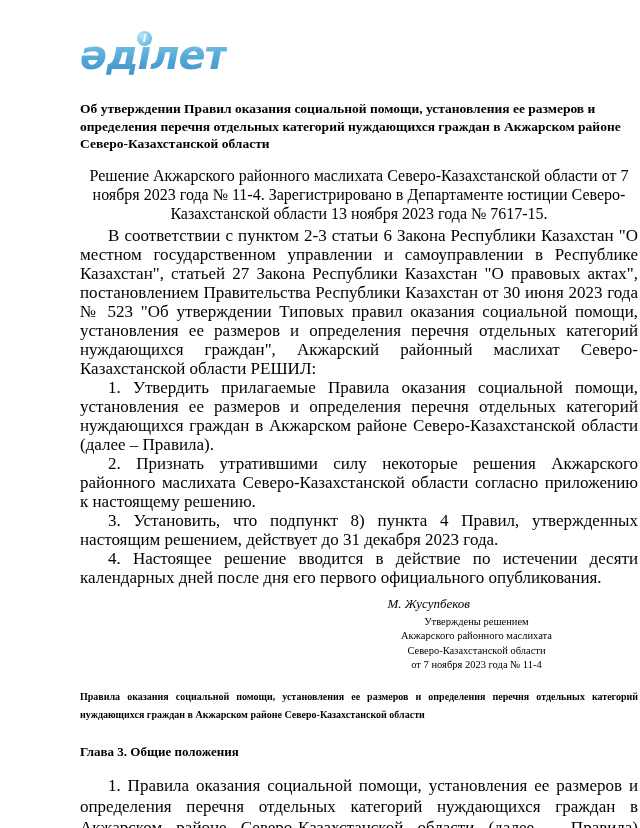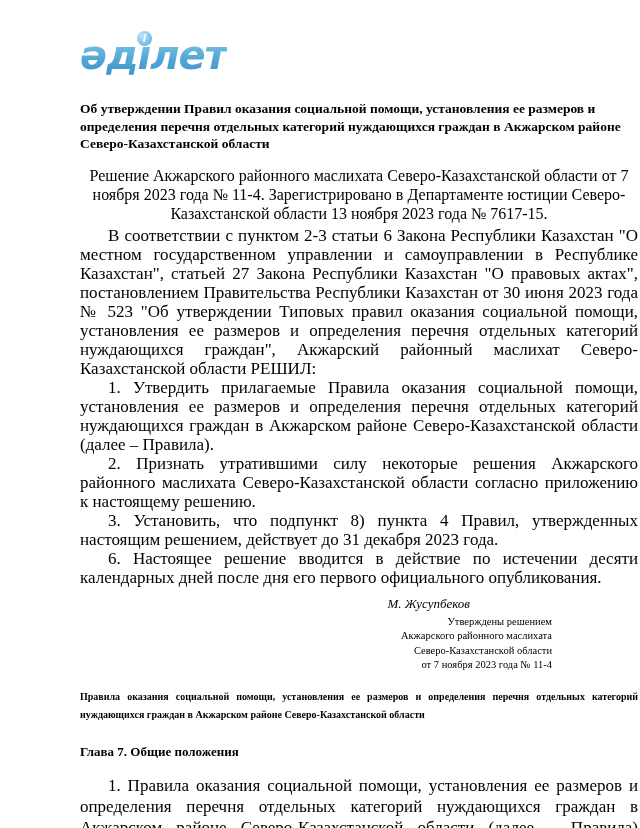--- a/index.html
+++ b/index.html
@@ -84,21 +84,21 @@
     font-size: 13px;
     font-style: italic;
   }
   .approval {
     width: fit-content;
     margin: 3px 86px 0 auto;
     font-size: 10.5px;
     line-height: 14.5px;
     text-align: center;
   }
-  .approval div { white-space: nowrap; text-align: right; }
+  .approval div { white-space: nowrap; }
   .rules-title {
     margin: 15px 0 0 0;
     font-size: 10px;
     font-weight: 700;
     line-height: 18px;
     text-align: justify;
   }
   .chapter {
     margin: 19px 0 0 0;
     font-size: 13px;
@@ -123,31 +123,31 @@
 
   <p class="doc-title">Об утверждении Правил оказания социальной помощи, установления ее размеров и определения перечня отдельных категорий нуждающихся граждан в Акжарском районе Северо-Казахстанской области</p>
 
   <p class="meta">Решение Акжарского районного маслихата Северо-Казахстанской области от 7 ноября 2023 года № 11-4. Зарегистрировано в Департаменте юстиции Северо-Казахстанской области 13 ноября 2023 года № 7617-15.</p>
 
   <div class="body-block">
     <p class="para">В соответствии с пунктом 2-3 статьи 6 Закона Республики Казахстан "О местном государственном управлении и самоуправлении в Республике Казахстан", статьей 27 Закона Республики Казахстан "О правовых актах", постановлением Правительства Республики Казахстан от 30 июня 2023 года № 523 "Об утверждении Типовых правил оказания социальной помощи, установления ее размеров и определения перечня отдельных категорий нуждающихся граждан", Акжарский районный маслихат Северо-Казахстанской области РЕШИЛ:</p>
     <p class="para">1. Утвердить прилагаемые Правила оказания социальной помощи, установления ее размеров и определения перечня отдельных категорий нуждающихся граждан в Акжарском районе Северо-Казахстанской области (далее – Правила).</p>
     <p class="para">2. Признать утратившими силу некоторые решения Акжарского районного маслихата Северо-Казахстанской области согласно приложению к настоящему решению.</p>
     <p class="para">3. Установить, что подпункт 8) пункта 4 Правил, утвержденных настоящим решением, действует до 31 декабря 2023 года.</p>
-    <p class="para">6. Настоящее решение вводится в действие по истечении десяти календарных дней после дня его первого официального опубликования.</p>
+    <p class="para">4. Настоящее решение вводится в действие по истечении десяти календарных дней после дня его первого официального опубликования.</p>
   </div>
 
   <div class="signature">М. Жусупбеков</div>
 
   <div class="approval">
     <div>Утверждены решением</div>
     <div>Акжарского районного маслихата</div>
     <div>Северо-Казахстанской области</div>
     <div>от 7 ноября 2023 года № 11-4</div>
   </div>
 
   <p class="rules-title">Правила оказания социальной помощи, установления ее размеров и определения перечня отдельных категорий нуждающихся граждан в Акжарском районе Северо-Казахстанской области</p>
 
-  <p class="chapter">Глава 7. Общие положения</p>
+  <p class="chapter">Глава 3. Общие положения</p>
 
   <p class="para last-justify">1. Правила оказания социальной помощи, установления ее размеров и определения перечня отдельных категорий нуждающихся граждан в Акжарском районе Северо-Казахстанской области (далее – Правила) разработаны на основании</p>
 
 </div>
 
 </body></html>

